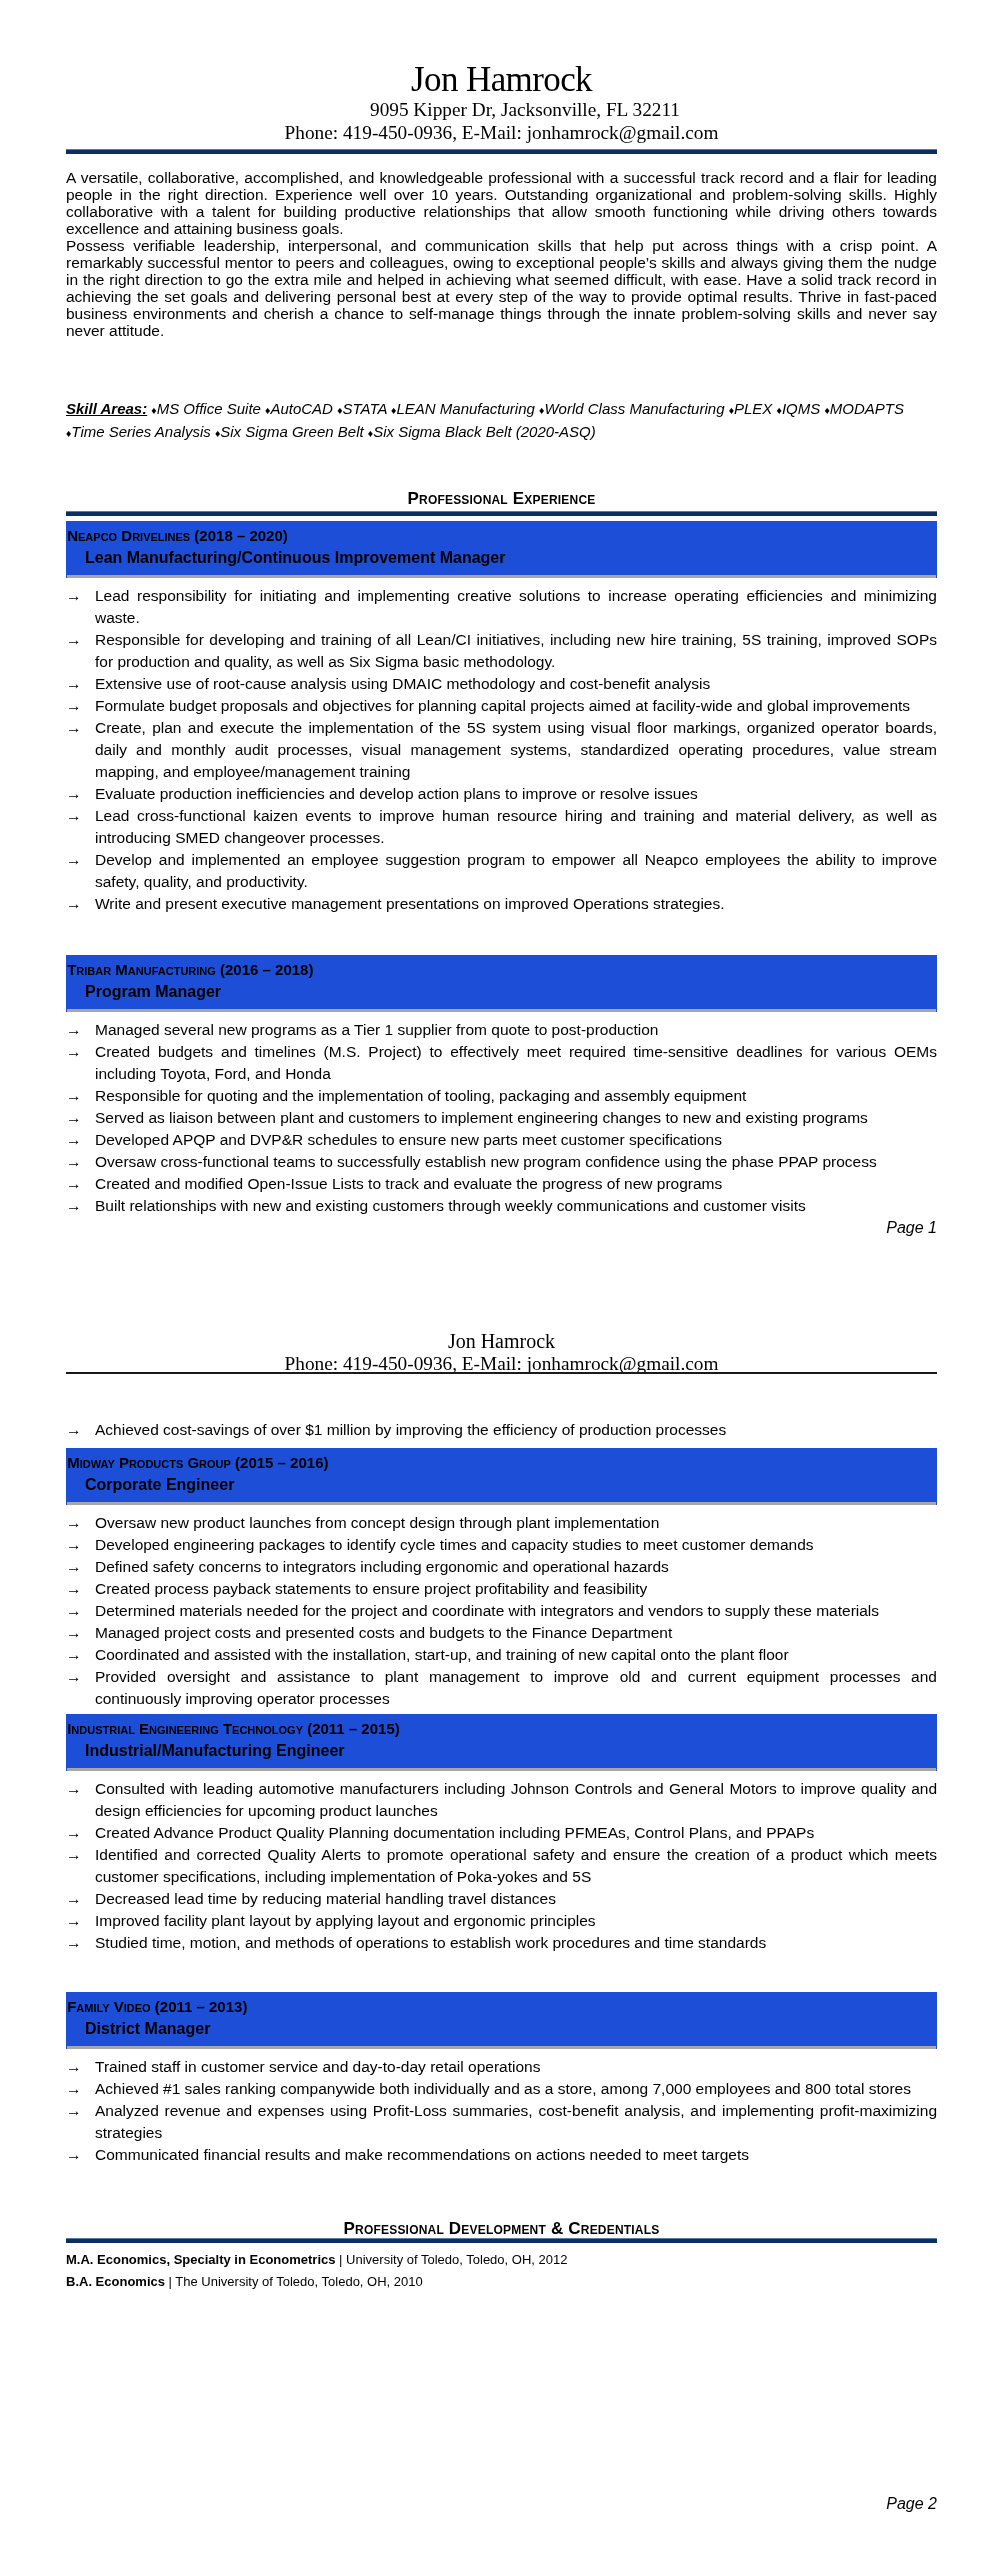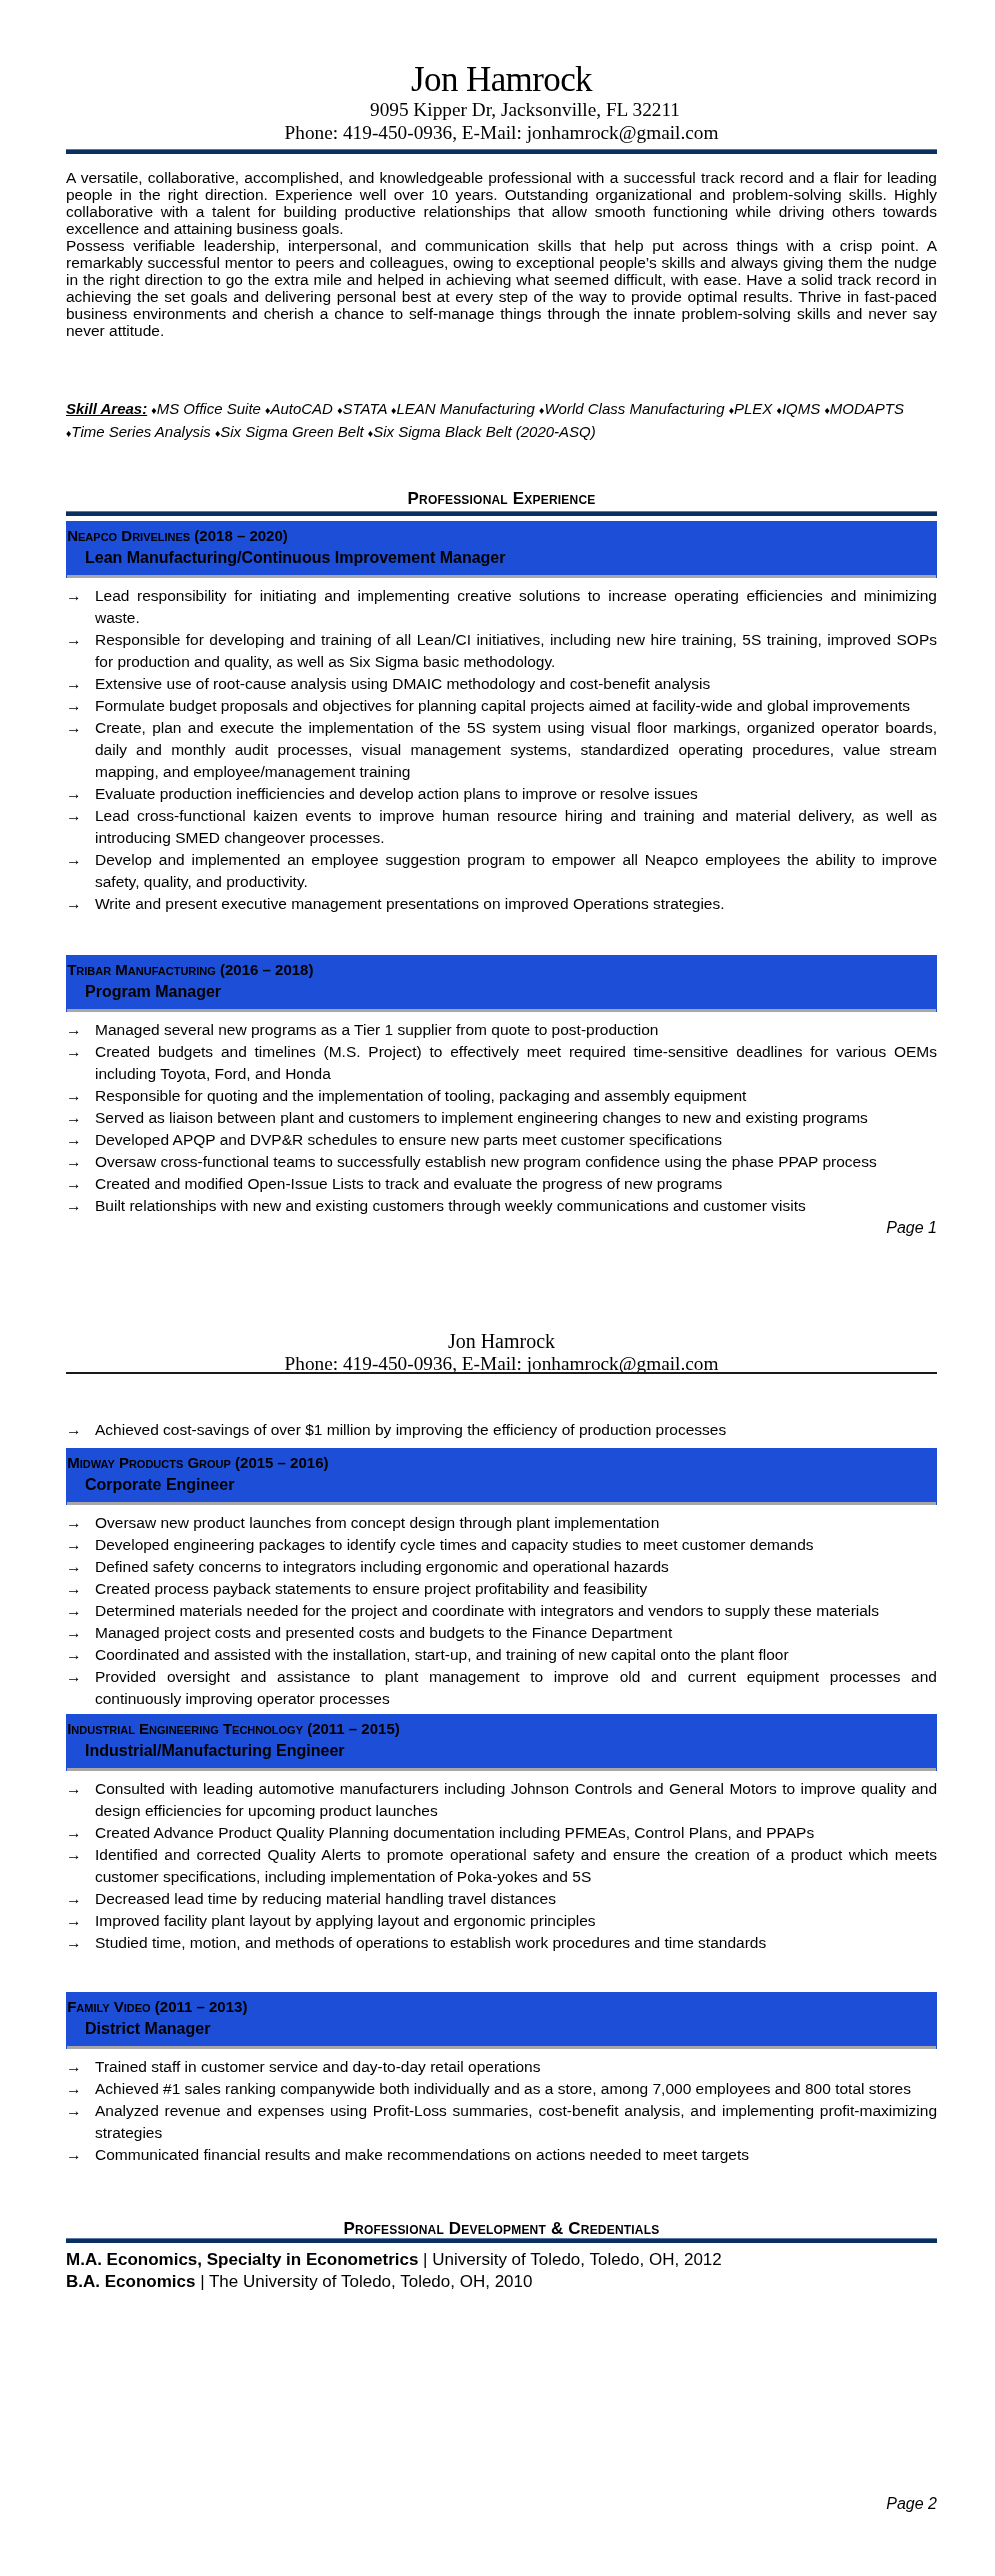--- a/index.html
+++ b/index.html
@@ -22,21 +22,21 @@
   .job-box .company { font-size:15px; line-height:20px; font-weight:bold; font-variant:small-caps; padding-left:1.2px; }
   .job-box .role { font-size:16px; line-height:23.4px; font-weight:bold; padding-left:19px; }
   .job-box .bar { height:2.9px; background:#a7a7a7; margin:5.9px 1.2px 7px 1.2px; }
   ul.bullets { list-style:none; margin:0; padding:0; font-size:15.5px; line-height:22px; }
   ul.bullets li { position:relative; padding-left:29px; text-align:justify; }
   ul.bullets li .arrow { position:absolute; left:0; top:0; }
   .page-num { font-size:16px; font-style:italic; text-align:right; }
   .name2 { top:1330px; font-size:20px; line-height:23.4px; }
   .phone2 { top:1352px; font-size:19.3px; line-height:23.4px; }
   .rule-black { height:1.8px; background:#1a1a1a; }
-  .edu { font-size:17px; line-height:22px; }
+  .edu { font-size:13px; line-height:22px; }
   .edu b { font-weight:bold; }
 </style>
 </head>
 <body>
 
 <div class="abs content serif center name1">Jon Hamrock</div>
 <div class="abs content serif center addr1">9095 Kipper Dr, Jacksonville, FL 32211</div>
 <div class="abs content serif center phone1">Phone: 419-450-0936, E-Mail: jonhamrock@gmail.com</div>
 <div class="abs content rule-blue" style="top:149px;"></div>
 

